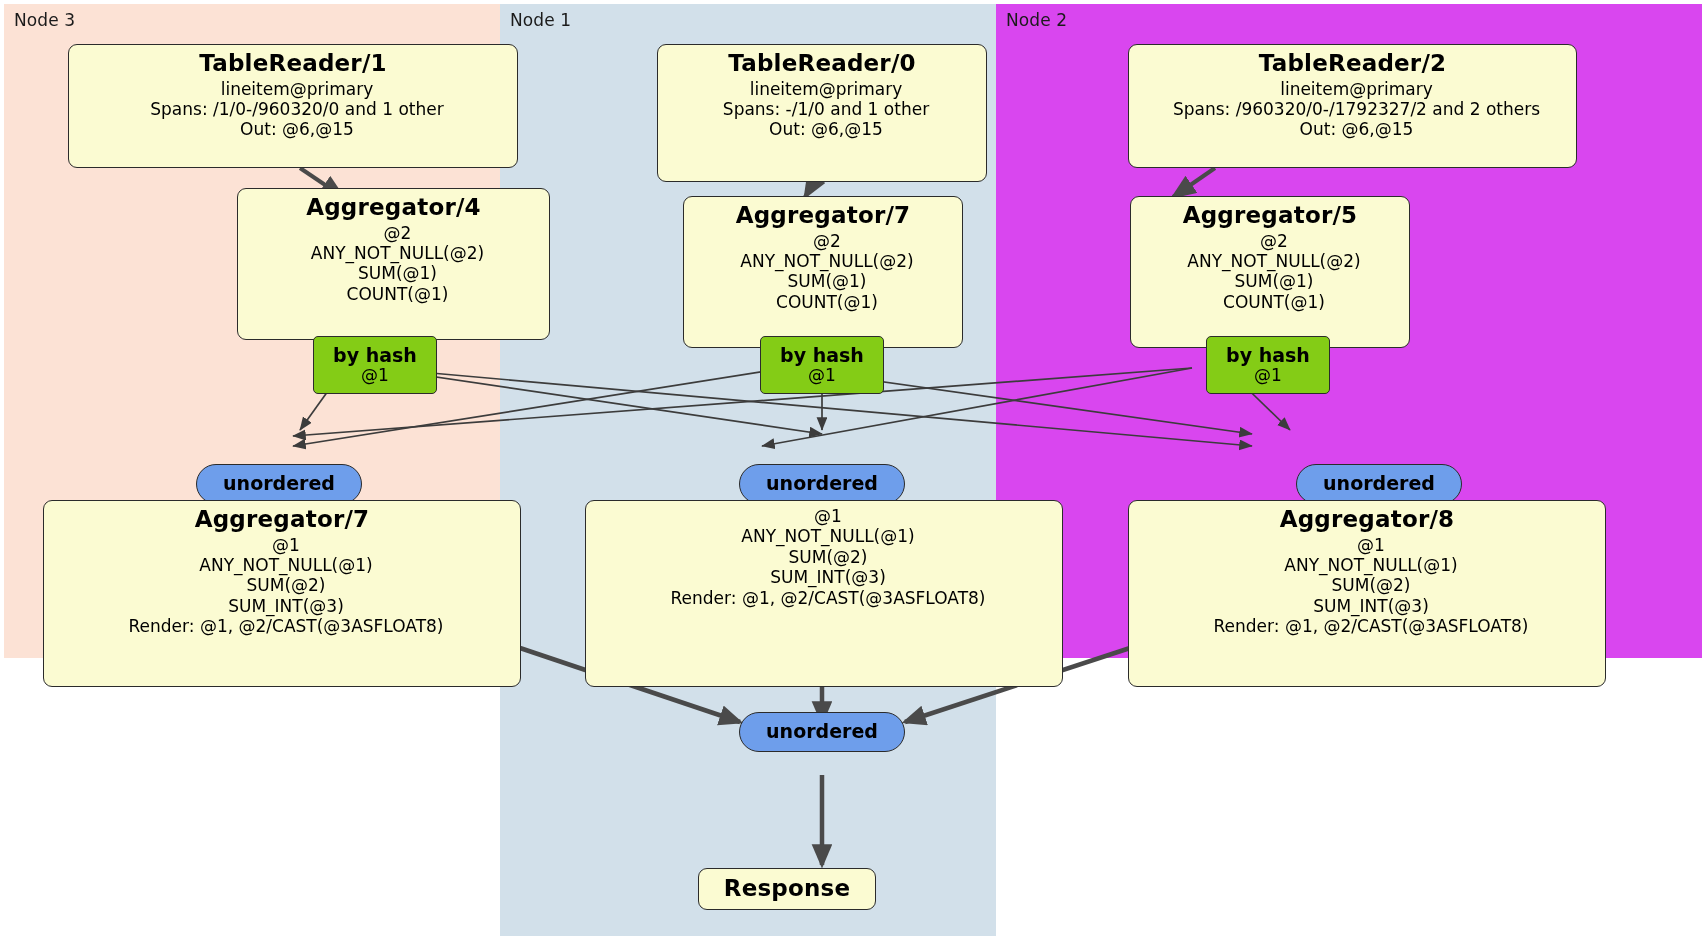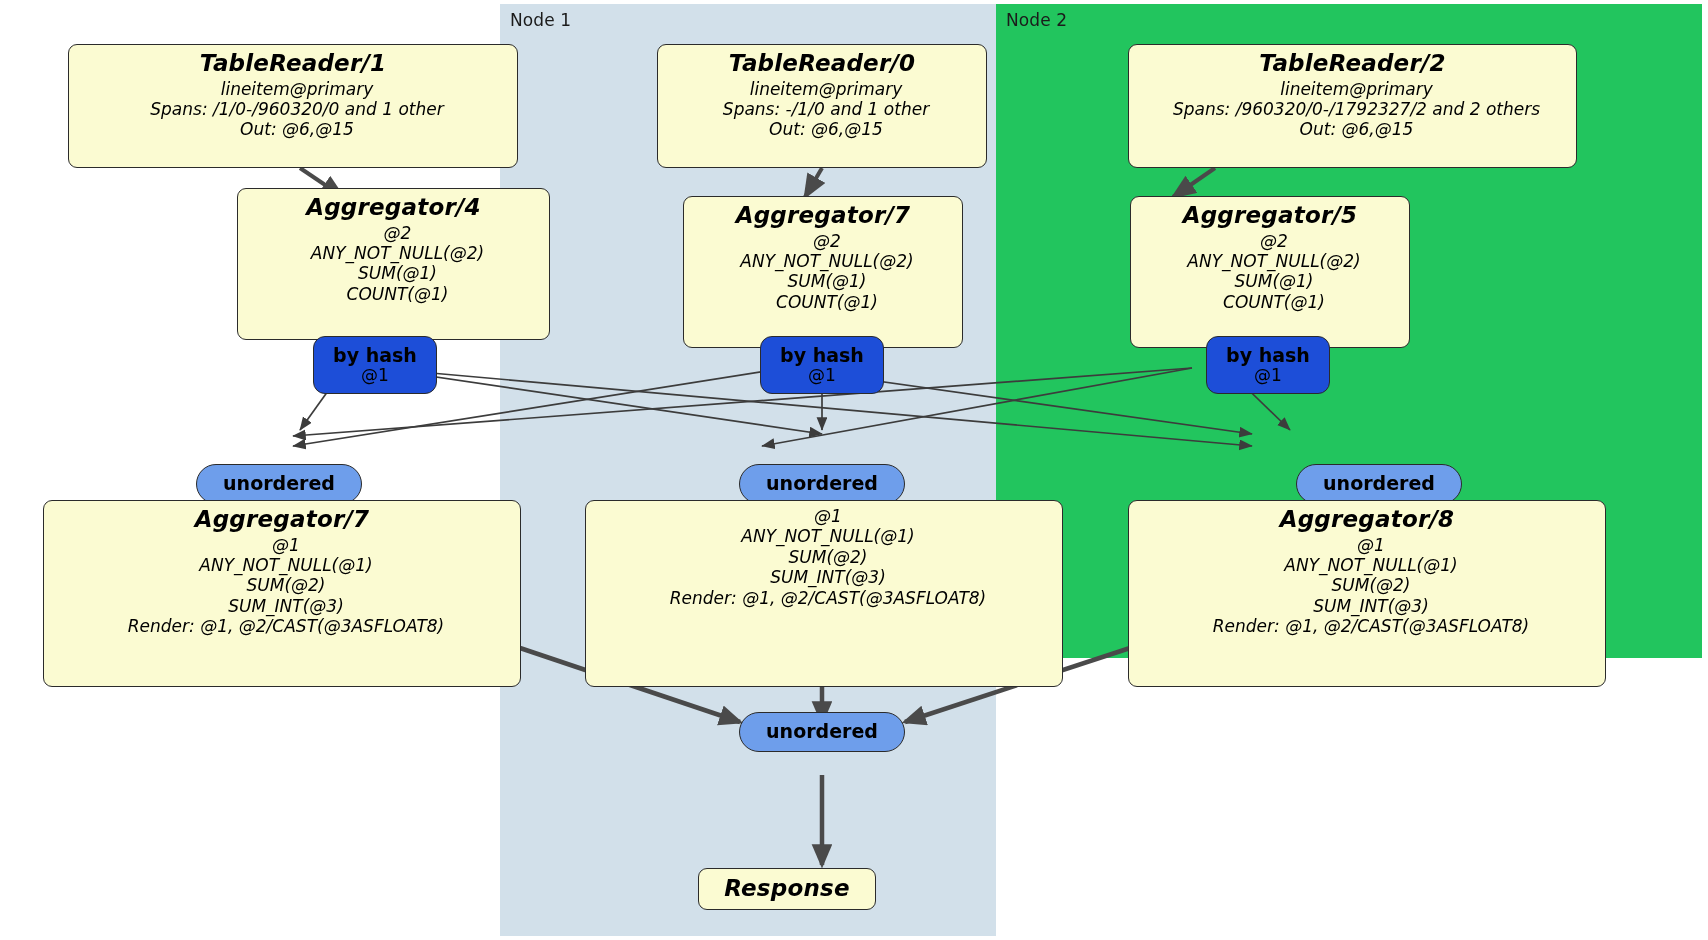--- a/index.html
+++ b/index.html
@@ -26,21 +26,20 @@
   
   .proc{
     position:absolute;box-sizing:border-box;
     background:#fbfbd2;
     border:1.6px solid #2b2b2b;
     border-radius:9px;
     text-align:center;
     color:#000;
     padding-top:5px;
     line-height:1.20;
-    font-style:italic;
   }
   .proc .ttl{
     font-weight:bold;font-size:23px;letter-spacing:.2px;
     display:block;margin-bottom:1px;
   }
   .proc .ln{display:block;font-size:17px;white-space:nowrap;margin-left:8px;}
 
   
   .proc.single{padding-top:0;display:flex;align-items:center;justify-content:center;}
   .proc.single .ttl{margin:0;}
@@ -51,39 +50,42 @@
     border:1.6px solid #2b2b2b;
     text-align:center;color:#000;
     display:flex;flex-direction:column;
     align-items:center;justify-content:center;
     line-height:1.12;
   }
   .pill .p1{font-weight:bold;font-size:19px;white-space:nowrap;}
   .pill .p2{font-size:17px;white-space:nowrap;}
 
   .pill.hash{
-    background:#1d4ed8;
-    border-radius:12px;
+    background:#84cc16;
+    border-radius:5px;
   }
   .pill.recv{
     background:#6e9eeb;
     border-radius:20px;
   }
 </style>
 </head>
 <body>
 
 <div id="stage">
 
+  <div class="region" style="left:4px;top:4px;width:496px;height:654px;background:#fce2d5;">
+    <span class="region-label">Node 3</span>
+  </div>
 
   <div class="region" style="left:500px;top:4px;width:496px;height:932px;background:#d2e0ea;">
     <span class="region-label">Node 1</span>
   </div>
 
-  <div class="region" style="left:996px;top:4px;width:706px;height:654px;background:#22c55e;">
+  <div class="region" style="left:996px;top:4px;width:706px;height:654px;background:#d946ef;">
     <span class="region-label">Node 2</span>
   </div>
 
   <svg id="edges" viewBox="0 0 1708 940">
     <defs>
       <marker id="ah-thin" markerWidth="9" markerHeight="9" refX="7.5" refY="3.2" orient="auto" markerUnits="strokeWidth">
         <path d="M0,0 L8,3.2 L0,6.4 z" fill="#3c3c3c"></path>
       </marker>
       <marker id="ah-mid" markerWidth="7" markerHeight="7" refX="5.6" refY="2.6" orient="auto" markerUnits="strokeWidth">
         <path d="M0,0 L6.4,2.6 L0,5.2 z" fill="#4a4a4a"></path>
@@ -124,21 +126,21 @@
     </g>
   </svg>
 
   <div class="proc" style="left:68px;top:44px;width:450px;height:124px;">
     <span class="ttl">TableReader/1</span>
     <span class="ln">lineitem@primary</span>
     <span class="ln">Spans: /1/0-/960320/0 and 1 other</span>
     <span class="ln">Out: @6,@15</span>
   </div>
 
-  <div class="proc" style="left:657px;top:44px;width:330px;height:124px;">
+  <div class="proc" style="left:657px;top:44px;width:330px;height:138px;">
     <span class="ttl">TableReader/0</span>
     <span class="ln">lineitem@primary</span>
     <span class="ln">Spans: -/1/0 and 1 other</span>
     <span class="ln">Out: @6,@15</span>
   </div>
 
   <div class="proc" style="left:1128px;top:44px;width:449px;height:124px;">
     <span class="ttl">TableReader/2</span>
     <span class="ln">lineitem@primary</span>
     <span class="ln">Spans: /960320/0-/1792327/2 and 2 others</span>

